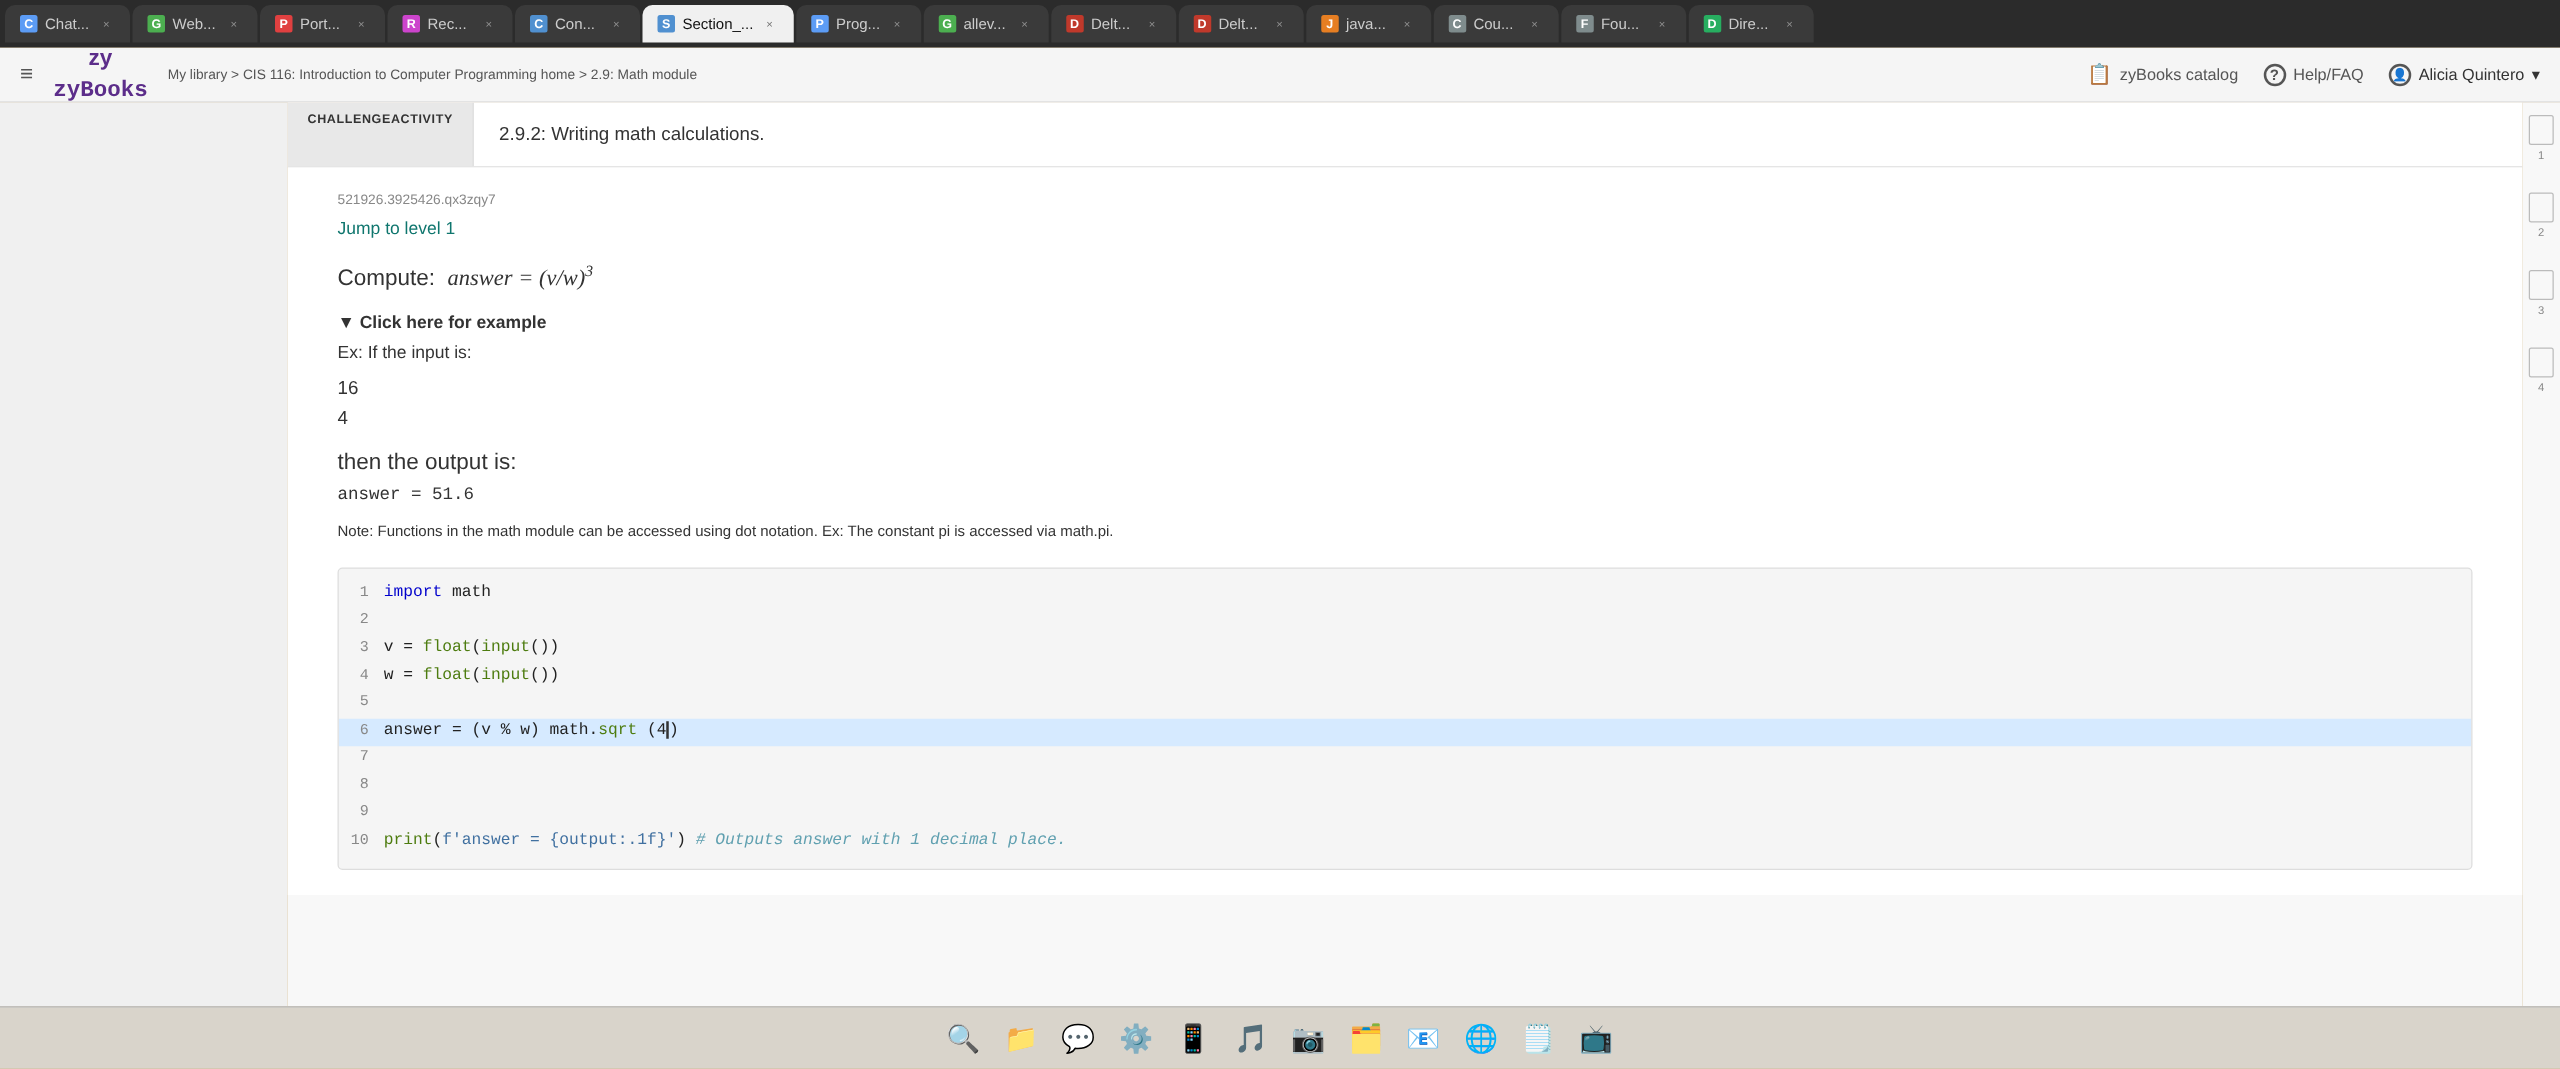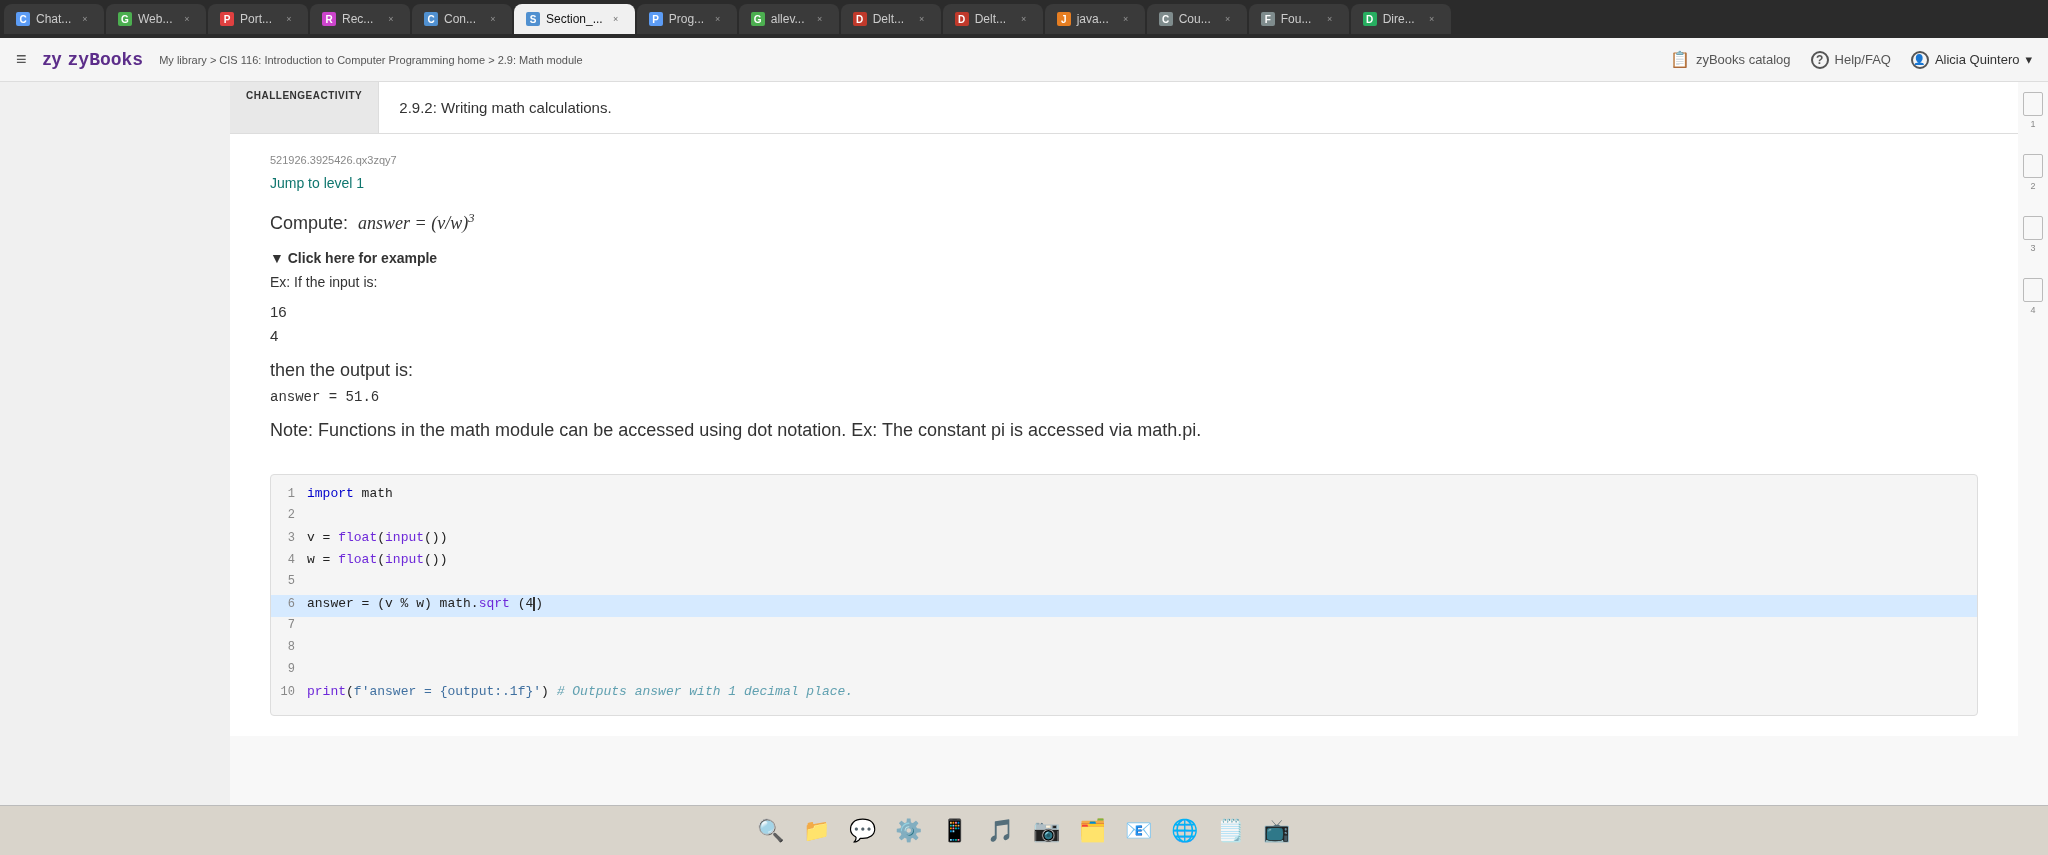--- a/index.html
+++ b/index.html
@@ -87,20 +87,21 @@
       margin-right: 4px;
     }
     .nav-logo {
       display: flex;
       align-items: center;
       gap: 6px;
       font-size: 18px;
       font-weight: 700;
       color: #5c2d8a;
       margin-right: 4px;
+      flex-direction: column;
     }
     .nav-logo span.zy { color: #5c2d8a; }
     .nav-logo span.books { color: #333; font-family: Liberation Mono, monospace; }
     .nav-breadcrumb {
       font-size: 11px;
       color: #555;
       flex: 1;
     }
     .nav-right {
       display: flex;
@@ -274,23 +275,23 @@
     }
 
     .code-output {
       font-family: 'Courier New', Courier, monospace;
       font-size: 14px;
       color: #333;
       margin-bottom: 12px;
     }
 
     .note-text {
-      font-size: 18px;
-      color: #333;
-      margin-bottom: 30px;
+      font-size: 12px;
+      color: #333;
+      margin-bottom: 20px;
       line-height: 1.5;
     }
 
     
     .code-editor {
       background: #f5f5f5;
       border: 1px solid #ddd;
       border-radius: 4px;
       padding: 0;
       overflow: hidden;
@@ -317,21 +318,21 @@
       color: #888;
       font-size: 12px;
       flex-shrink: 0;
       user-select: none;
     }
     .line-content {
       color: #222;
       white-space: pre;
     }
     .line-content .kw { color: #0000cc; }
-    .line-content .fn { color: #6d28d9; }
+    .line-content .fn { color: #4d7c0f; }
     .line-content .str { color: #4070a0; }
     .line-content .comment { color: #60a0b0; font-style: italic; }
     .cursor-blink {
       display: inline-block;
       width: 2px;
       height: 14px;
       background: #333;
       vertical-align: text-bottom;
       animation: blink 1s step-end infinite;
     }

